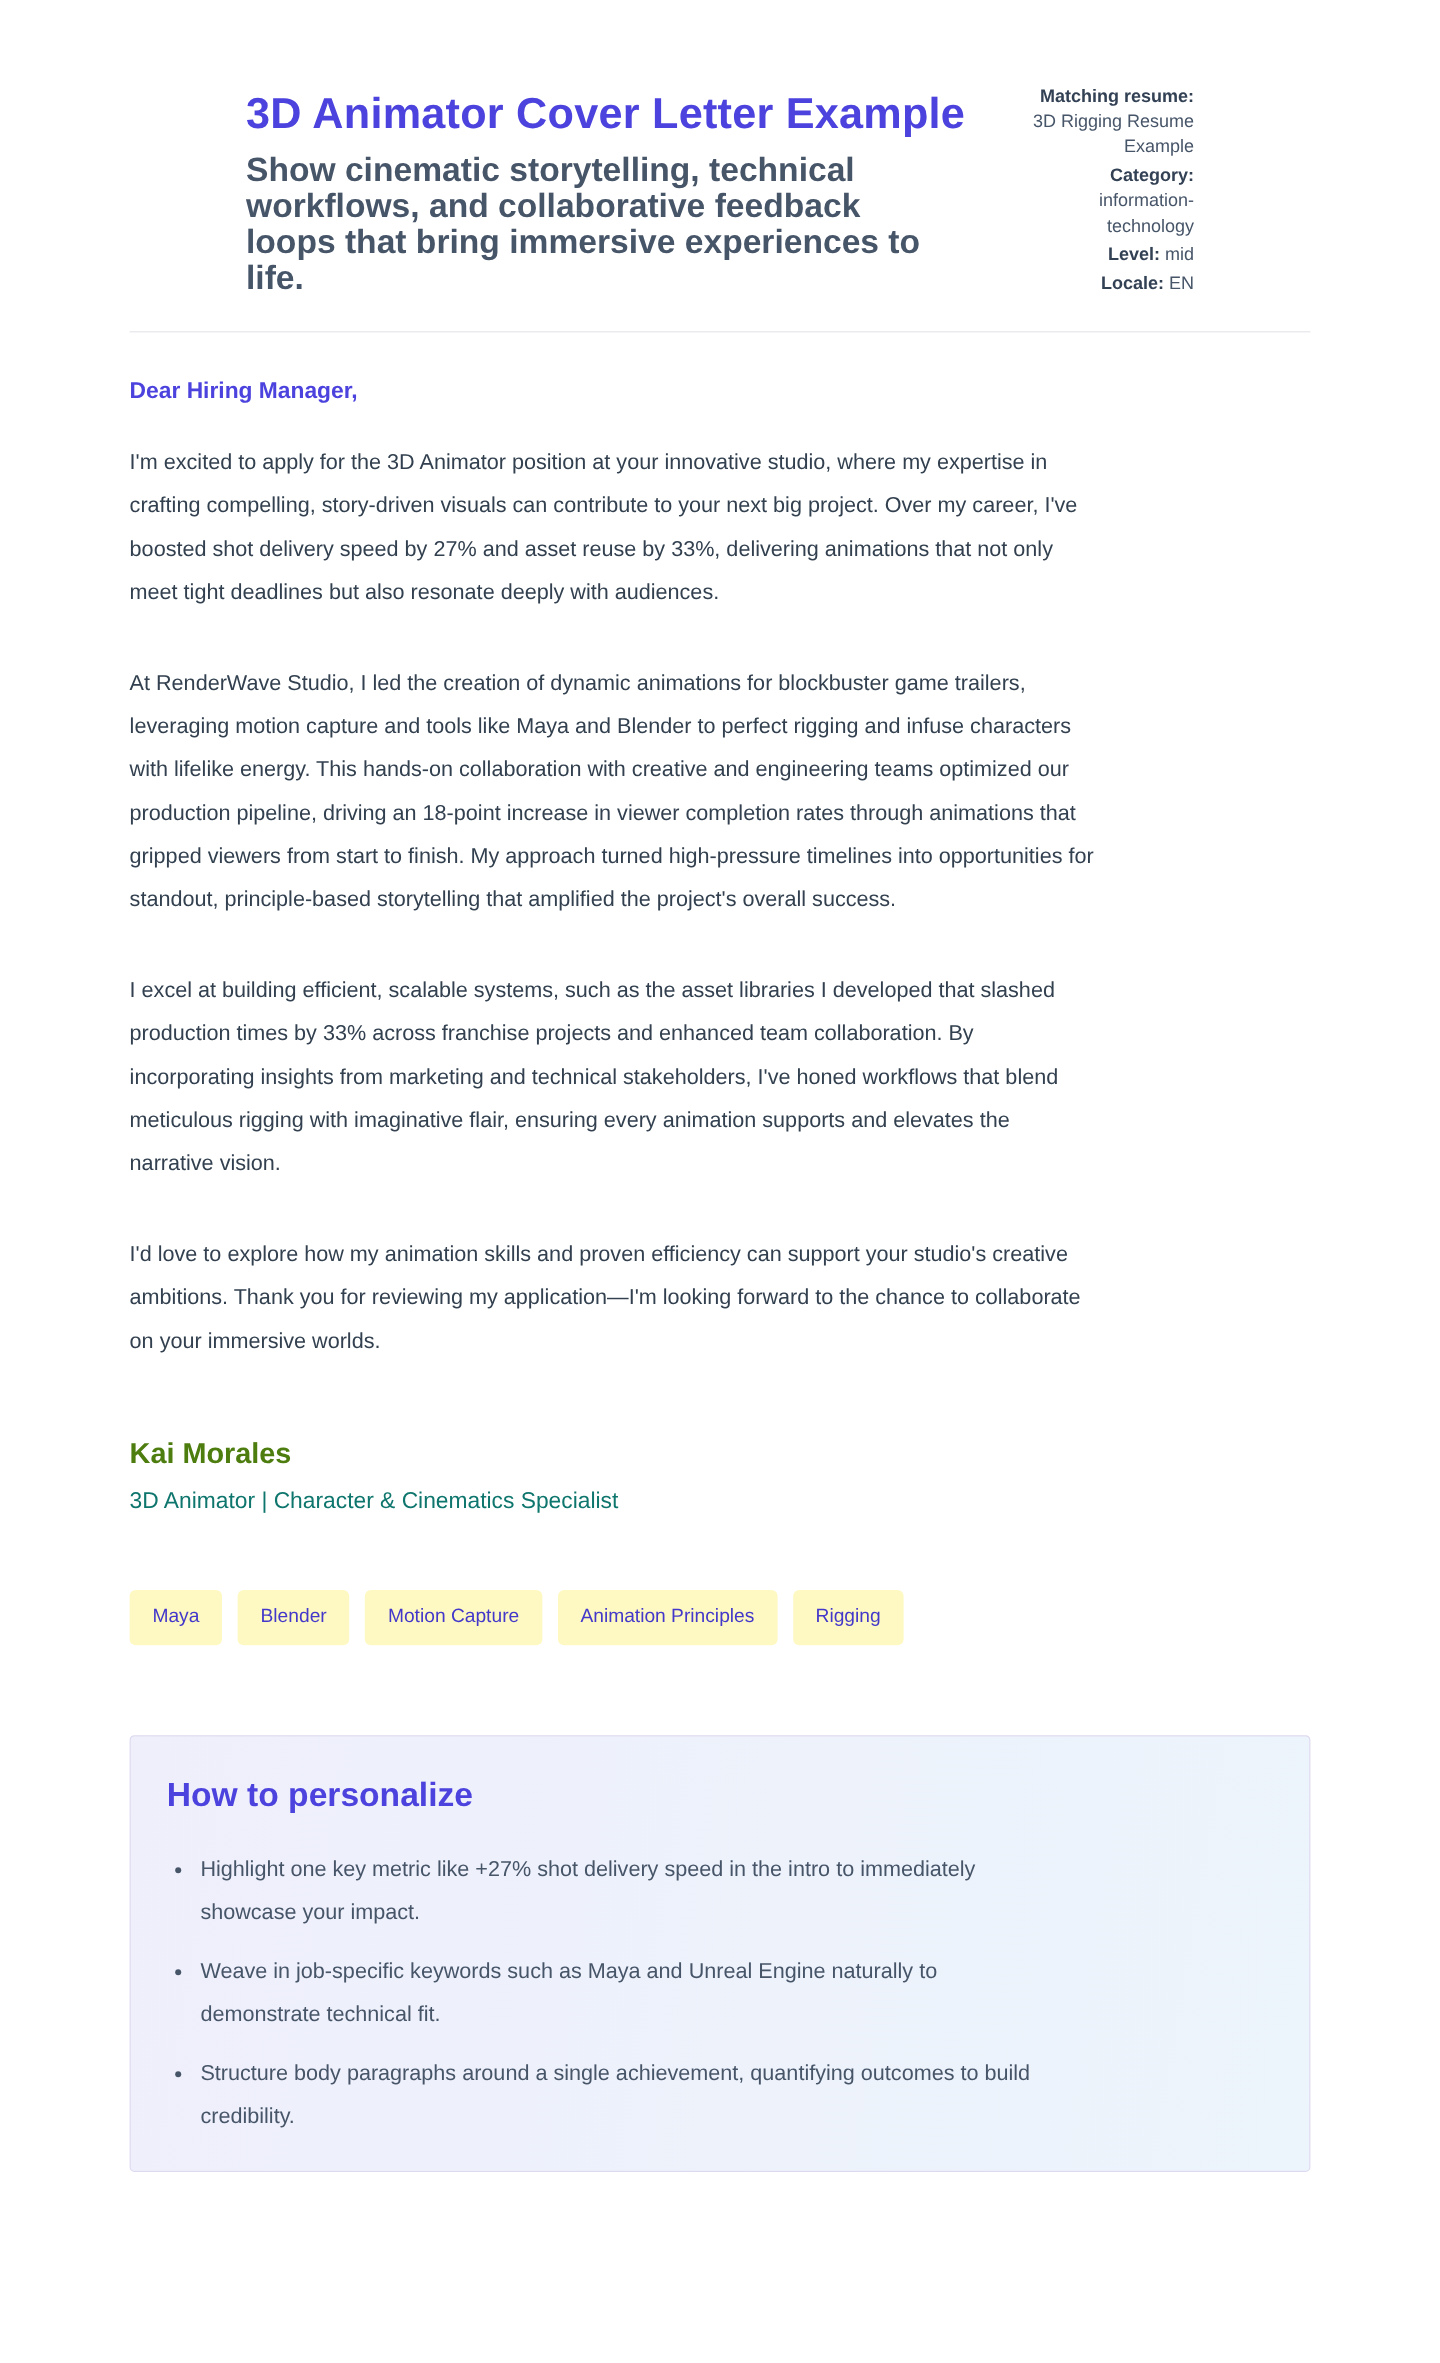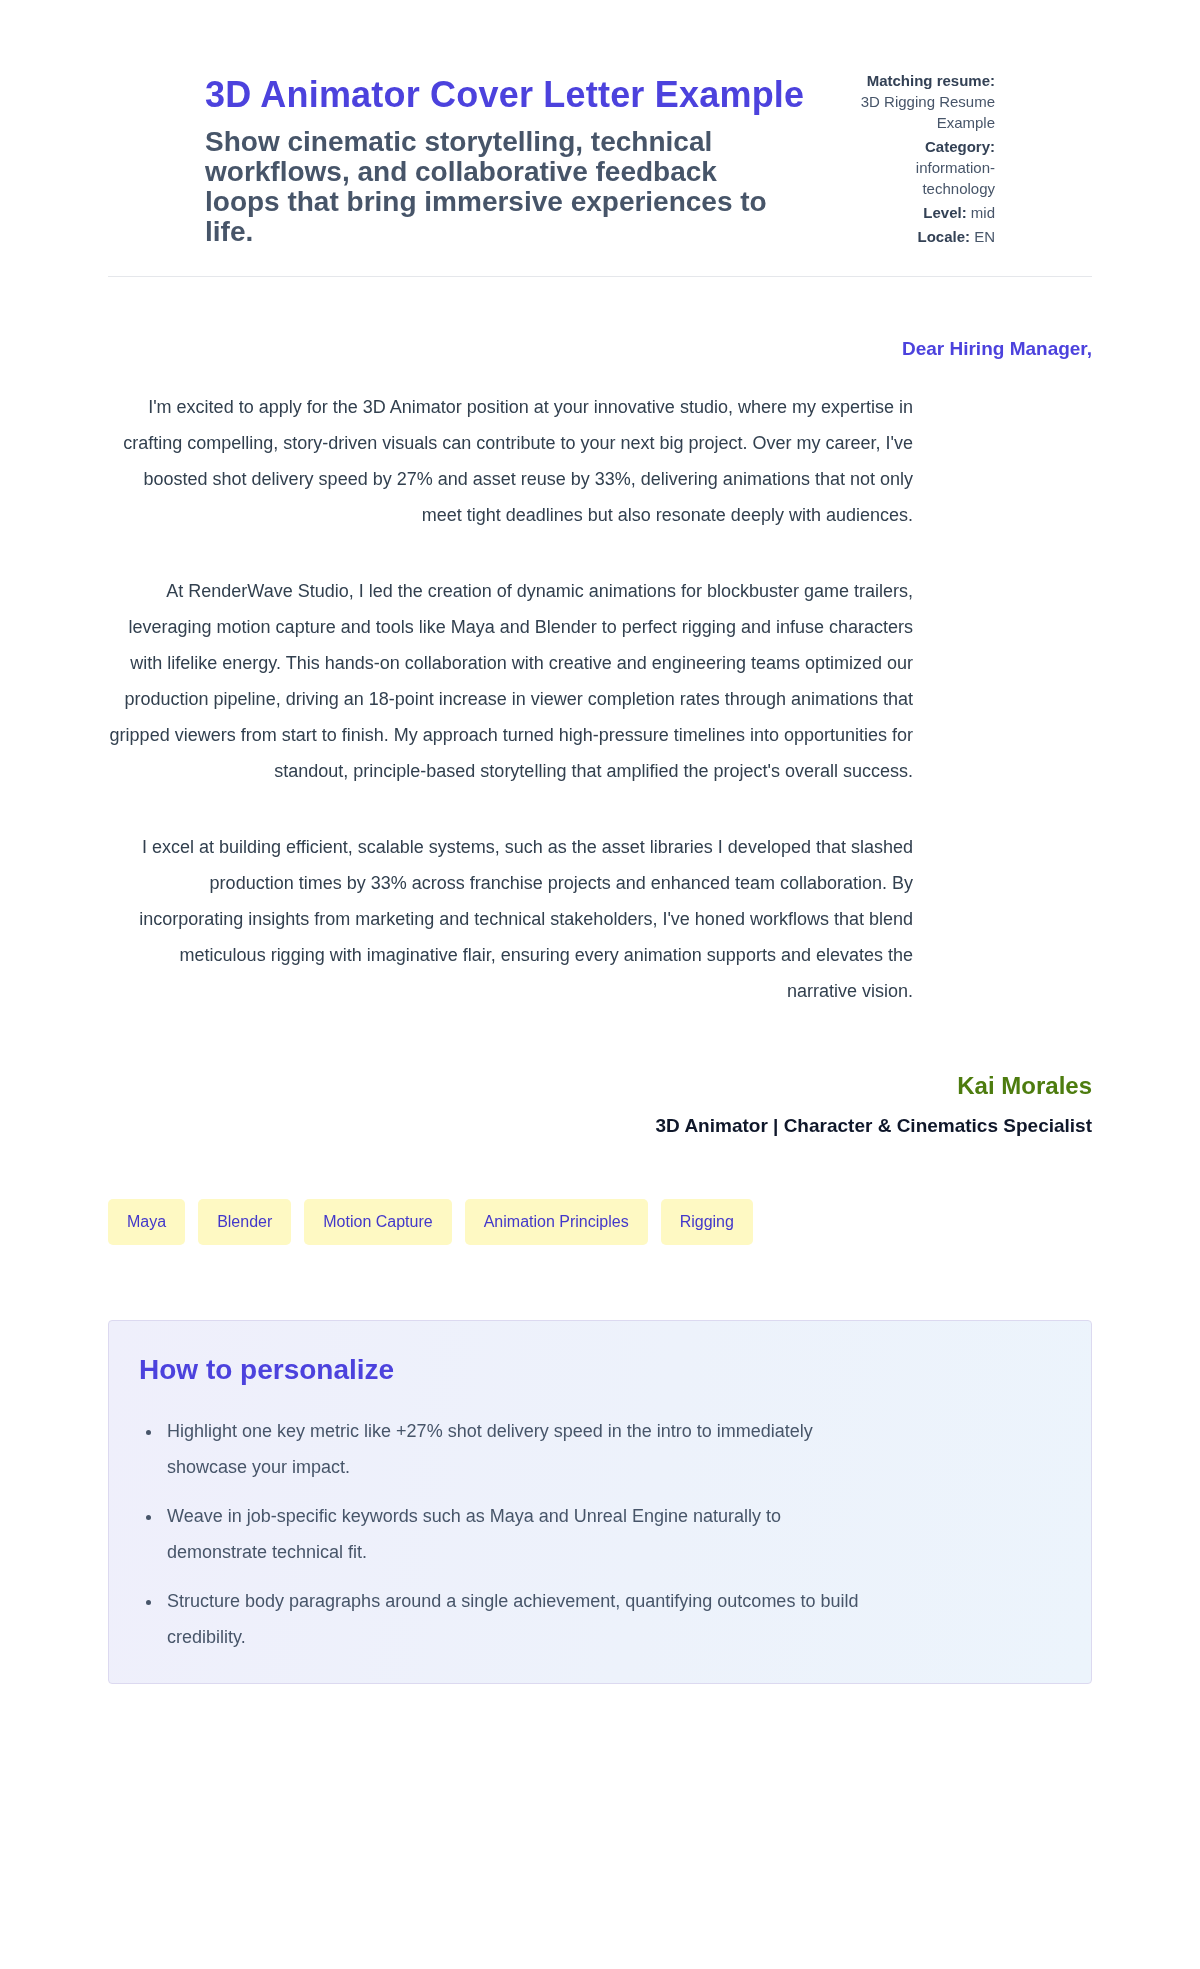--- a/index.html
+++ b/index.html
@@ -48,21 +48,21 @@
   .meta-group { margin-bottom: 3px; }
   .meta-label { font-weight: bold; color: #334155; }
 
   .divider {
     border: none;
     border-top: 1px solid #e5e7eb;
     margin-top: 26px;
   }
 
   
-  .letter { margin-top: 54px; text-align: right; }
+  .letter { margin-top: 32px; }
   .salutation {
     font-size: 19px;
     line-height: 36px;
     font-weight: bold;
     color: #4c42dd;
     margin-bottom: 22px;
   }
   .letter p.body-par {
     font-size: 18px;
     line-height: 36px;
@@ -76,22 +76,21 @@
   .signature-name {
     font-size: 24px;
     line-height: 26px;
     font-weight: bold;
     color: #4d7c0f;
   }
   .signature-role {
     margin-top: 14px;
     font-size: 19px;
     line-height: 26px;
-    color: #0f172a;
-    font-weight: bold;
+    color: #0f766e;
   }
 
   
   .skills-row {
     margin-top: 60px;
     display: flex;
     gap: 13px;
   }
   .skill-tag {
     background: #fef9c3;
@@ -162,20 +161,21 @@
     </div>
   </div>
 
   <hr class="divider">
 
   <div class="letter">
     <div class="salutation">Dear Hiring Manager,</div>
     <p class="body-par">I'm excited to apply for the 3D Animator position at your innovative studio, where my expertise in crafting compelling, story-driven visuals can contribute to your next big project. Over my career, I've boosted shot delivery speed by 27% and asset reuse by 33%, delivering animations that not only meet tight deadlines but also resonate deeply with audiences.</p>
     <p class="body-par">At RenderWave Studio, I led the creation of dynamic animations for blockbuster game trailers, leveraging motion capture and tools like Maya and Blender to perfect rigging and infuse characters with lifelike energy. This hands-on collaboration with creative and engineering teams optimized our production pipeline, driving an 18-point increase in viewer completion rates through animations that gripped viewers from start to finish. My approach turned high-pressure timelines into opportunities for standout, principle-based storytelling that amplified the project's overall success.</p>
     <p class="body-par">I excel at building efficient, scalable systems, such as the asset libraries I developed that slashed production times by 33% across franchise projects and enhanced team collaboration. By incorporating insights from marketing and technical stakeholders, I've honed workflows that blend meticulous rigging with imaginative flair, ensuring every animation supports and elevates the narrative vision.</p>
+    <p class="body-par">I'd love to explore how my animation skills and proven efficiency can support your studio's creative ambitions. Thank you for reviewing my application—I'm looking forward to the chance to collaborate on your immersive worlds.</p>
 
     <div class="signature">
       <div class="signature-name">Kai Morales</div>
       <div class="signature-role">3D Animator | Character &amp; Cinematics Specialist</div>
     </div>
   </div>
 
   <div class="skills-row">
     <span class="skill-tag">Maya</span>
     <span class="skill-tag">Blender</span>

